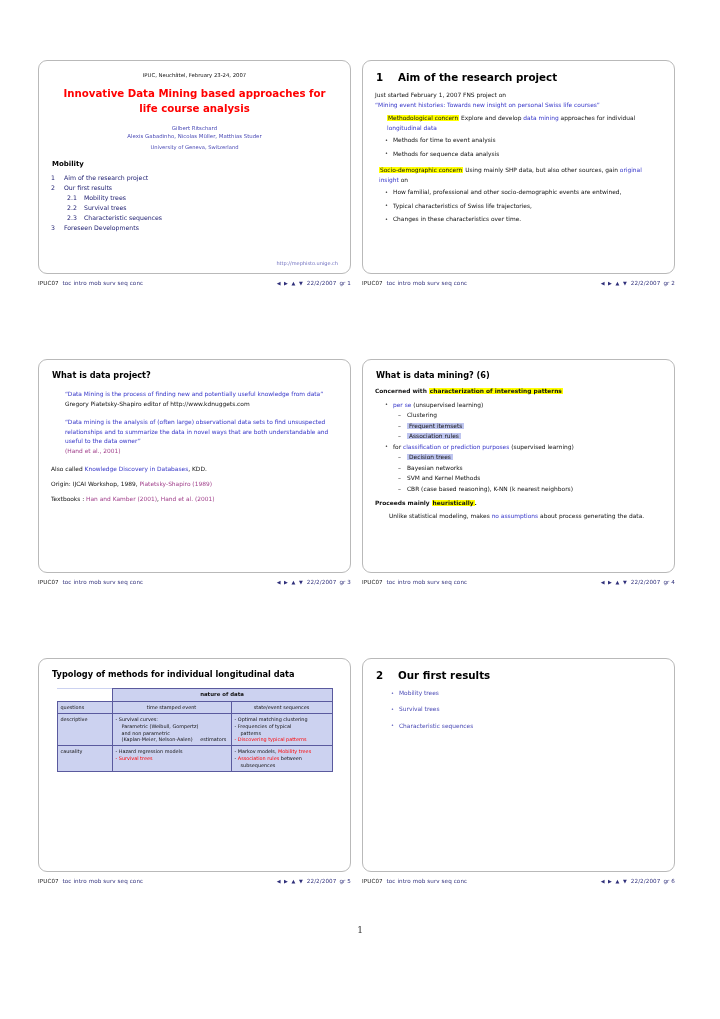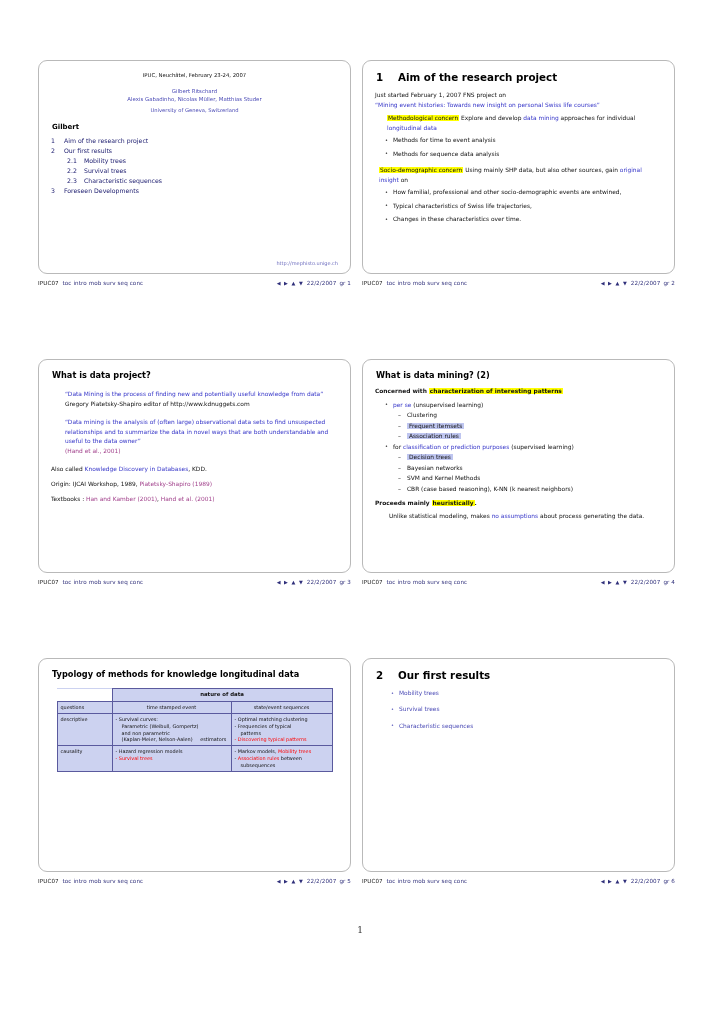--- a/index.html
+++ b/index.html
@@ -228,25 +228,29 @@
 </style>
 </head>
 <body>
 
 <div class="page">
   <div class="grid">
 
     <div class="slide-cell">
       <div class="frame">
         <div class="venue">IPUC, Neuchâtel, February 23-24, 2007</div>
+        <div class="maintitle">
+          <div>Innovative Data Mining based approaches for</div>
+          <div>life course analysis</div>
+        </div>
         <div class="author">Gilbert Ritschard</div>
         <div class="author">Alexis Gabadinho, Nicolas Müller, Matthias Studer</div>
         <div class="affil">University of Geneva, Switzerland</div>
 
-        <div class="outline-h">Gilbert</div>
+        <div class="outline-h">Mobility</div>
         <div class="toc">
           <div class="row">
             <span class="num">1</span>
             <span>Aim of the research project</span>
           </div>
           <div class="row">
             <span class="num">2</span>
             <span>Our first results</span>
           </div>
           <div class="row sub">
@@ -365,21 +369,21 @@
         <div class="right">
           <span class="arrows">◀ ▶ ▲ ▼</span>
           <span>22/2/2007</span>
             <span class="fnum">gr 3</span>
         </div>
       </div>
     </div>
 
     <div class="slide-cell right">
       <div class="frame">
-        <div class="slide-h">What is data mining?  (2)</div>
+        <div class="slide-h">What is data mining?  (6)</div>
         <div class="body-txt">
           <div>
             <span class="bold">Concerned with</span>
             <span class="hl bold">characterization of interesting patterns</span>
           </div>
           <ul class="b1" style="margin-top:4px">
             <li style="margin-bottom:1px">
               <span class="blue">per se</span>
               <span>(unsupervised learning)</span>
               <ul class="d1 tight">
@@ -420,21 +424,21 @@
         <div class="right">
           <span class="arrows">◀ ▶ ▲ ▼</span>
           <span>22/2/2007</span>
             <span class="fnum">gr 4</span>
         </div>
       </div>
     </div>
 
     <div class="slide-cell">
       <div class="frame">
-        <div class="slide-h">Typology of methods for knowledge longitudinal data</div>
+        <div class="slide-h">Typology of methods for individual longitudinal data</div>
         <table class="typo">
           <tbody>
               <tr>
             <td class="blank" style="background:#ffffff;border-top:none;border-left:none;border-bottom:none;"></td>
             <th class="nature" colspan="2">nature of data</th>
           </tr>
           <tr>
             <td class="col-head" style="text-align:left;">questions</td>
             <td class="col-head">time stamped event</td>
             <td class="col-head">state/event sequences</td>

